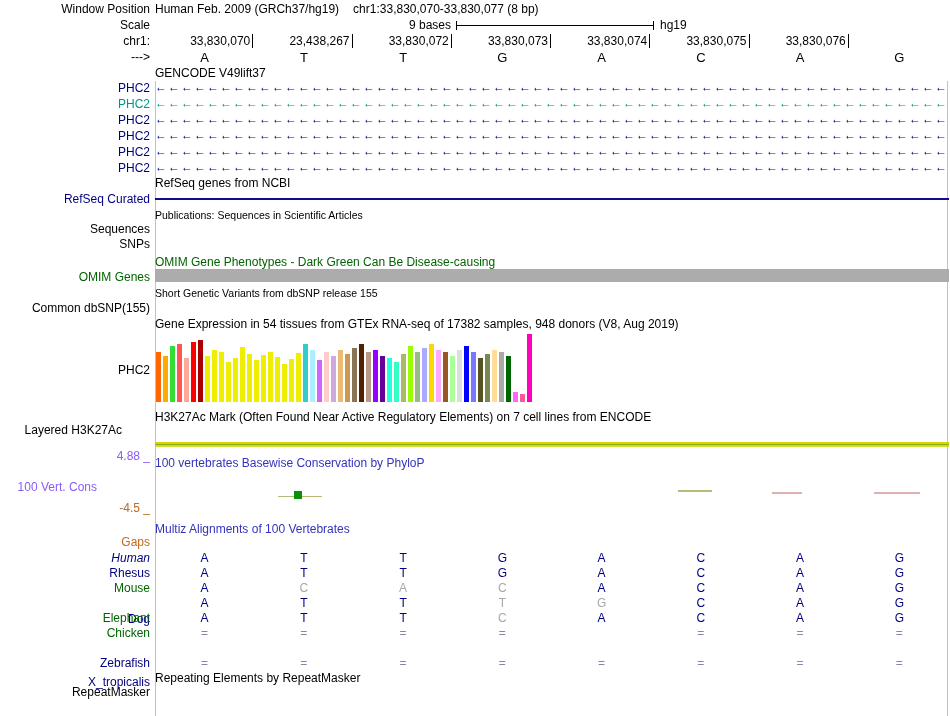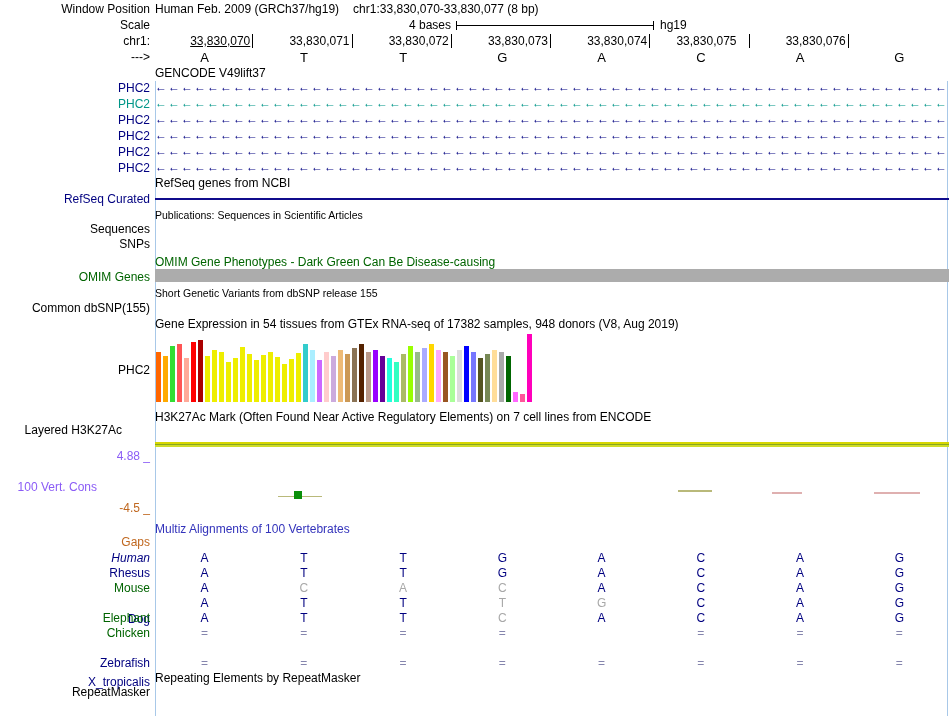--- a/index.html
+++ b/index.html
@@ -24,34 +24,35 @@
 
   <div class="right-label" style="top:2px">Window Position</div>
   <div class="right-label" style="top:18px">Scale</div>
   <div class="right-label" style="top:34px">chr1:</div>
   <div class="right-label" style="top:50px">---&gt;</div>
 
   <div class="center-row" style="top:2px">
     <span style="margin-right:14px">Human Feb. 2009 (GRCh37/hg19)</span><span>chr1:33,830,070-33,830,077 (8 bp)</span>
   </div>
 
-  <div class="abs" style="top:18px;left:155px;width:296px;text-align:right">4 bases</div>
+  <div class="abs" style="top:18px;left:155px;width:296px;text-align:right">9 bases</div>
   <div class="abs" style="top:21px;left:456px;width:198px;height:9px;border-left:1px solid #000;border-right:1px solid #000;background:linear-gradient(#000,#000) center/100% 1px no-repeat"></div>
   <div class="abs" style="top:18px;left:660px">hg19</div>
 
   <div class="abs" style="top:81px;left:155px;width:1px;height:635px;background:#a8c8e8"></div>
   <div class="abs" style="top:81px;left:947px;width:1px;height:635px;background:#a8c8e8"></div>
 
   <div class="center-row" style="top:66px">GENCODE V49lift37</div>
   <div class="center-row" style="top:176px">RefSeq genes from NCBI</div>
   <div class="center-row small" style="top:209px">Publications: Sequences in Scientific Articles</div>
   <div class="center-row dkgreen" style="top:255px">OMIM Gene Phenotypes - Dark Green Can Be Disease-causing</div>
   <div class="center-row small" style="top:287px">Short Genetic Variants from dbSNP release 155</div>
   <div class="center-row" style="top:317px">Gene Expression in 54 tissues from GTEx RNA-seq of 17382 samples, 948 donors (V8, Aug 2019)</div>
   <div class="center-row" style="top:410px">H3K27Ac Mark (Often Found Near Active Regulatory Elements) on 7 cell lines from ENCODE</div>
+  <div class="center-row titleblue" style="top:456px">100 vertebrates Basewise Conservation by PhyloP</div>
   <div class="center-row titleblue" style="top:522px">Multiz Alignments of 100 Vertebrates</div>
   <div class="center-row" style="top:671px">Repeating Elements by RepeatMasker</div>
 
   <div class="right-label navy" style="top:192px">RefSeq Curated</div>
   <div class="right-label" style="top:222px">Sequences</div>
   <div class="right-label" style="top:237px">SNPs</div>
   <div class="right-label dkgreen" style="top:270px">OMIM Genes</div>
   <div class="right-label" style="top:301px">Common dbSNP(155)</div>
   <div class="right-label" style="top:363px">PHC2</div>
   <div class="right-label" style="top:423px;right:828px">Layered H3K27Ac</div>
@@ -115,26 +116,26 @@
       <div style="position: absolute; bottom: 0px; left: 337px; width: 5px; height: 52px; background: rgb(255, 221, 153);"></div>
       <div style="position: absolute; bottom: 0px; left: 344px; width: 5px; height: 50px; background: rgb(170, 170, 170);"></div>
       <div style="position: absolute; bottom: 0px; left: 351px; width: 5px; height: 46px; background: rgb(0, 102, 0);"></div>
       <div style="position: absolute; bottom: 0px; left: 358px; width: 5px; height: 10px; background: rgb(255, 102, 255);"></div>
       <div style="position: absolute; bottom: 0px; left: 365px; width: 5px; height: 8px; background: rgb(255, 85, 153);"></div>
       <div style="position: absolute; bottom: 0px; left: 372px; width: 5px; height: 68px; background: rgb(255, 0, 187);"></div>
     </div>
   <div class="abs" style="top:442px;left:155px;width:794px;height:5px;background:linear-gradient(to bottom,#d6d600 0 2px,#88a81e 2px 3px,#cfdc28 3px 5px)"></div>
 
   <div id="gen">
-      <div style="position: absolute; white-space: nowrap; left: 157px; top: 34px; width: 96.25px; height: 14px; text-align: right; padding-right: 2px; border-right: 1px solid rgb(0, 0, 0); text-decoration: underline;">33,830,070</div>
-      <div style="position: absolute; white-space: nowrap; left: 256.25px; top: 34px; width: 96.25px; height: 14px; text-align: right; padding-right: 2px; border-right: 1px solid rgb(0, 0, 0);">33,830,071</div>
+      <div style="position: absolute; white-space: nowrap; left: 157px; top: 34px; width: 96.25px; height: 14px; text-align: right; padding-right: 2px; border-right: 1px solid rgb(0, 0, 0);">33,830,070</div>
+      <div style="position: absolute; white-space: nowrap; left: 256.25px; top: 34px; width: 96.25px; height: 14px; text-align: right; padding-right: 2px; border-right: 1px solid rgb(0, 0, 0);">23,438,267</div>
       <div style="position: absolute; white-space: nowrap; left: 355.5px; top: 34px; width: 96.25px; height: 14px; text-align: right; padding-right: 2px; border-right: 1px solid rgb(0, 0, 0);">33,830,072</div>
       <div style="position: absolute; white-space: nowrap; left: 454.75px; top: 34px; width: 96.25px; height: 14px; text-align: right; padding-right: 2px; border-right: 1px solid rgb(0, 0, 0);">33,830,073</div>
       <div style="position: absolute; white-space: nowrap; left: 554px; top: 34px; width: 96.25px; height: 14px; text-align: right; padding-right: 2px; border-right: 1px solid rgb(0, 0, 0);">33,830,074</div>
-      <div style="position: absolute; white-space: nowrap; left: 653.25px; top: 34px; width: 96.25px; height: 14px; text-align: right; padding-right: 12px; border-right: 1px solid rgb(0, 0, 0);">33,830,075</div>
+      <div style="position: absolute; white-space: nowrap; left: 653.25px; top: 34px; width: 96.25px; height: 14px; text-align: right; padding-right: 2px; border-right: 1px solid rgb(0, 0, 0);">33,830,075</div>
       <div style="position: absolute; white-space: nowrap; left: 752.5px; top: 34px; width: 96.25px; height: 14px; text-align: right; padding-right: 2px; border-right: 1px solid rgb(0, 0, 0);">33,830,076</div>
       <div style="position: absolute; white-space: nowrap; left: 204.625px; top: 50px; transform: translateX(-50%); font-size: 13px;">A</div>
       <div style="position: absolute; white-space: nowrap; left: 303.875px; top: 50px; transform: translateX(-50%); font-size: 13px;">T</div>
       <div style="position: absolute; white-space: nowrap; left: 403.125px; top: 50px; transform: translateX(-50%); font-size: 13px;">T</div>
       <div style="position: absolute; white-space: nowrap; left: 502.375px; top: 50px; transform: translateX(-50%); font-size: 13px;">G</div>
       <div style="position: absolute; white-space: nowrap; left: 601.625px; top: 50px; transform: translateX(-50%); font-size: 13px;">A</div>
       <div style="position: absolute; white-space: nowrap; left: 700.875px; top: 50px; transform: translateX(-50%); font-size: 13px;">C</div>
       <div style="position: absolute; white-space: nowrap; left: 800.125px; top: 50px; transform: translateX(-50%); font-size: 13px;">A</div>
       <div style="position: absolute; white-space: nowrap; left: 899.375px; top: 50px; transform: translateX(-50%); font-size: 13px;">G</div>
       <div style="position: absolute; white-space: nowrap; right: 800px; top: 81px; color: rgb(0, 0, 128);">PHC2</div>

